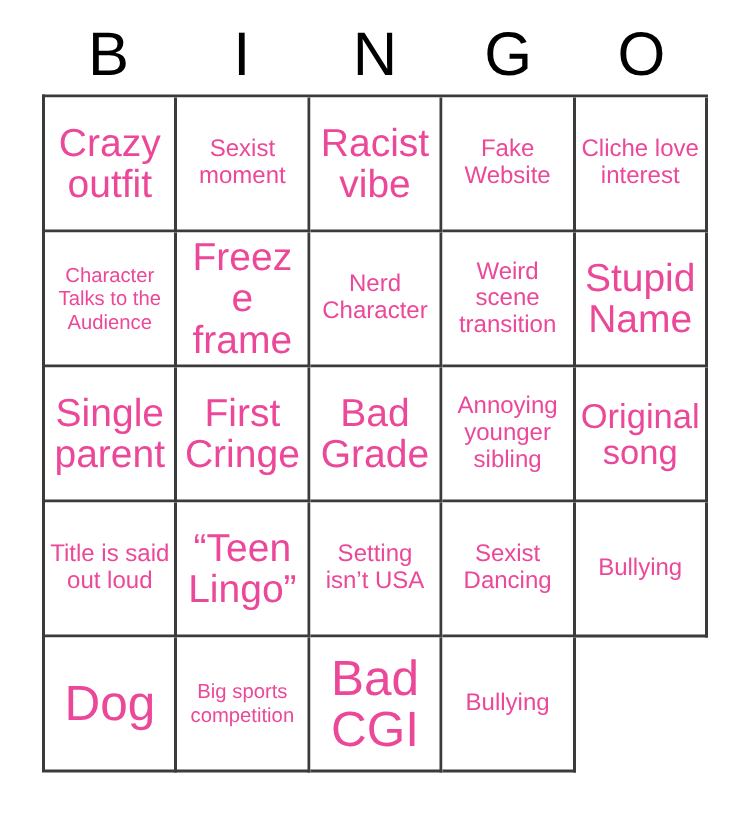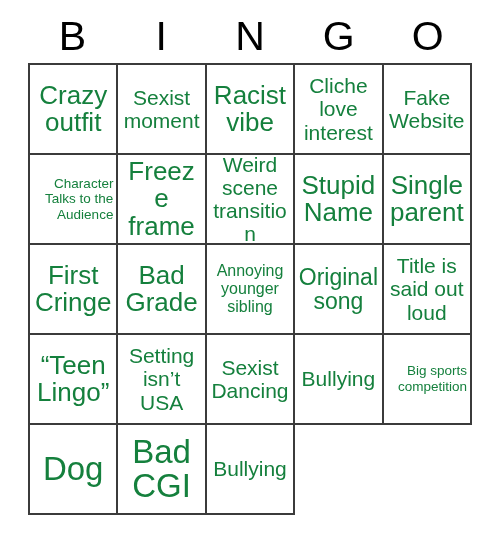--- a/index.html
+++ b/index.html
@@ -66,29 +66,29 @@
     text-align: center;
     padding: 2px 3px;
     overflow: hidden;
     background: #ffffff;
   }
   .cell-text {
     display: block;
     width: 100%;
     line-height: 1.06;
     word-wrap: break-word;
-    color: #15803d;
+    color: #ec4899;
   }
   
   .fs-xxl .cell-text { font-size: 33px; line-height: 1.02; }
   .fs-xl  .cell-text { font-size: 26px; line-height: 1.04; }
   .fs-lg  .cell-text { font-size: 23px; line-height: 1.06; text-align: center; }
-  .fs-md  .cell-text { font-size: 21px; line-height: 1.10; }
+  .fs-md  .cell-text { font-size: 16px; line-height: 1.10; }
   .fs-sm  .cell-text { font-size: 16px; line-height: 1.12; }
-  .fs-xs  .cell-text { font-size: 13.5px; line-height: 1.16; text-align: right; }
+  .fs-xs  .cell-text { font-size: 13.5px; line-height: 1.16; }
 </style>
 </head>
 <body>
 
 <div id="card">
 
   <div id="header-row">
     <div class="header-letter">B</div>
     <div class="header-letter">I</div>
     <div class="header-letter">N</div>
@@ -101,31 +101,34 @@
     <div class="cell fs-xl">
         <span class="cell-text">Crazy outfit</span>
       </div>
     <div class="cell fs-md">
         <span class="cell-text">Sexist moment</span>
       </div>
     <div class="cell fs-xl">
         <span class="cell-text">Racist vibe</span>
       </div>
     <div class="cell fs-md">
-        <span class="cell-text">Cliche love interest</span>
+        <span class="cell-text">Fake Website</span>
       </div>
     <div class="cell fs-md">
-        <span class="cell-text">Fake Website</span>
+        <span class="cell-text">Cliche love interest</span>
       </div>
 
     <div class="cell fs-xs">
         <span class="cell-text">Character Talks to the Audience</span>
       </div>
     <div class="cell fs-xl">
         <span class="cell-text">Freeze frame</span>
+      </div>
+    <div class="cell fs-sm">
+        <span class="cell-text">Nerd Character</span>
       </div>
     <div class="cell fs-md">
         <span class="cell-text">Weird scene transition</span>
       </div>
 
     <div class="cell fs-xl">
         <span class="cell-text">Stupid Name</span>
       </div>
     <div class="cell fs-xl">
         <span class="cell-text">Single parent</span>
@@ -152,25 +155,25 @@
     <div class="cell fs-md">
         <span class="cell-text">Setting isn’t USA</span>
       </div>
     <div class="cell fs-md">
         <span class="cell-text">Sexist Dancing</span>
       </div>
 
     <div class="cell fs-md">
         <span class="cell-text">Bullying</span>
       </div>
+    <div class="cell fs-xxl">
+        <span class="cell-text">Dog</span>
+      </div>
     <div class="cell fs-xs">
         <span class="cell-text">Big sports competition</span>
-      </div>
-    <div class="cell fs-xxl">
-        <span class="cell-text">Dog</span>
       </div>
     <div class="cell fs-xxl">
         <span class="cell-text">Bad CGI</span>
       </div>
     <div class="cell fs-md">
         <span class="cell-text">Bullying</span>
       </div>
 
   </div>
 </div>

